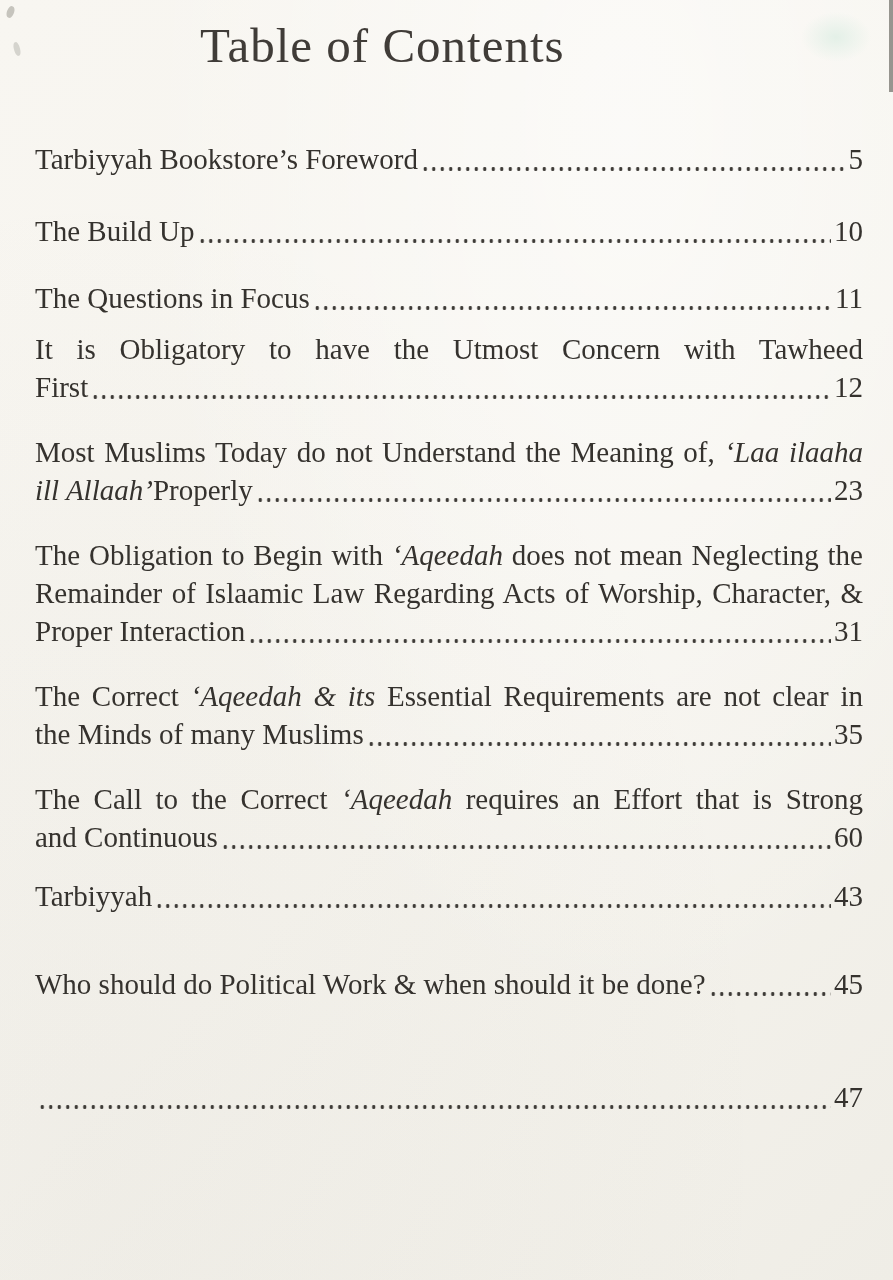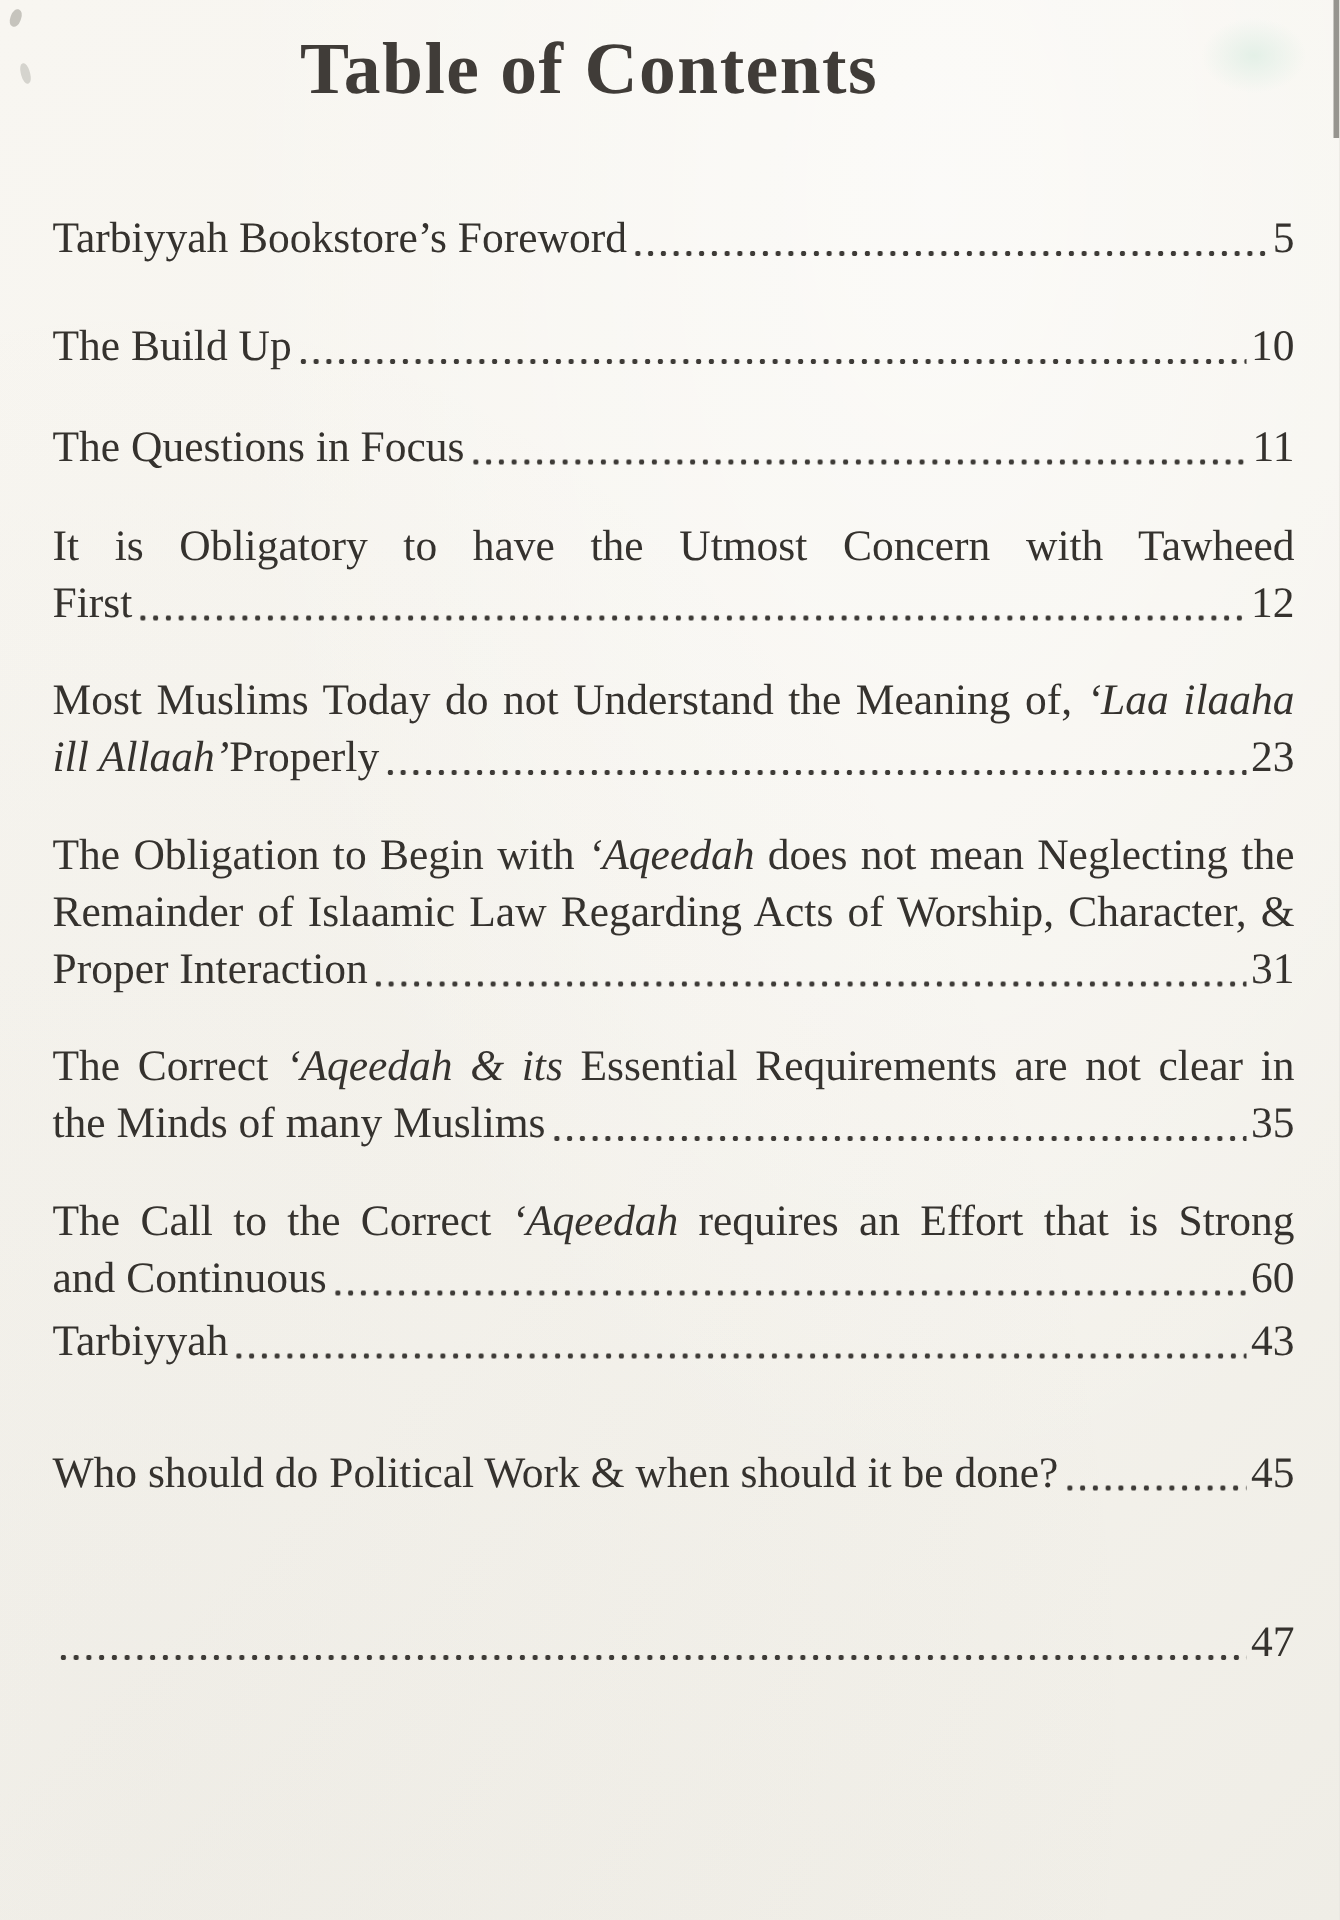--- a/index.html
+++ b/index.html
@@ -23,38 +23,38 @@
     overflow:hidden;
   }
   
   .edge-right{position:absolute;top:0;right:0;width:4px;height:92px;background:#55534d;opacity:.6;}
   .speck1{position:absolute;left:7px;top:6px;width:7px;height:12px;background:#8a887f;opacity:.45;border-radius:45%;transform:rotate(20deg);}
   .speck2{position:absolute;left:14px;top:42px;width:6px;height:14px;background:#96948b;opacity:.35;border-radius:45%;transform:rotate(-15deg);}
   .smudge{position:absolute;right:22px;top:12px;width:70px;height:50px;background:radial-gradient(closest-side,rgba(222,238,228,.8),rgba(222,238,228,0));}
 
   h1{
     font-size:49px;
-    font-weight:bold;
+    font-weight:normal;
     color:#403c38;
     letter-spacing:1px;
     line-height:56px;
     margin:4px 0 66px 0;
     padding-left:165px;
   }
   #toc{max-width:828px;}
   .entry{
     font-size:29px;
     line-height:38px;
     margin-bottom:27px;
     color:var(--ink);
   }
   .entry:nth-child(1){margin-bottom:34px;}
   .entry:nth-child(2){margin-bottom:29px;}
-  .entry:nth-child(3){margin-bottom:28px;}
-  .entry:nth-child(8){margin-bottom:4px;}
+  .entry:nth-child(3){margin-bottom:13px;}
+  .entry:nth-child(8){margin-bottom:21px;}
   .entry:nth-child(9){margin-bottom:50px;}
   .entry:nth-child(10){margin-bottom:75px;}
   .line.just{text-align:justify;text-align-last:justify;}
   .line.gap{margin-top:0;text-align:right;}
   .line.last{display:flex;align-items:baseline;}
   .line.last .txt{flex:0 1 auto;}
   .leader{
     flex:1 1 12px;
     min-width:12px;
     height:6px;

